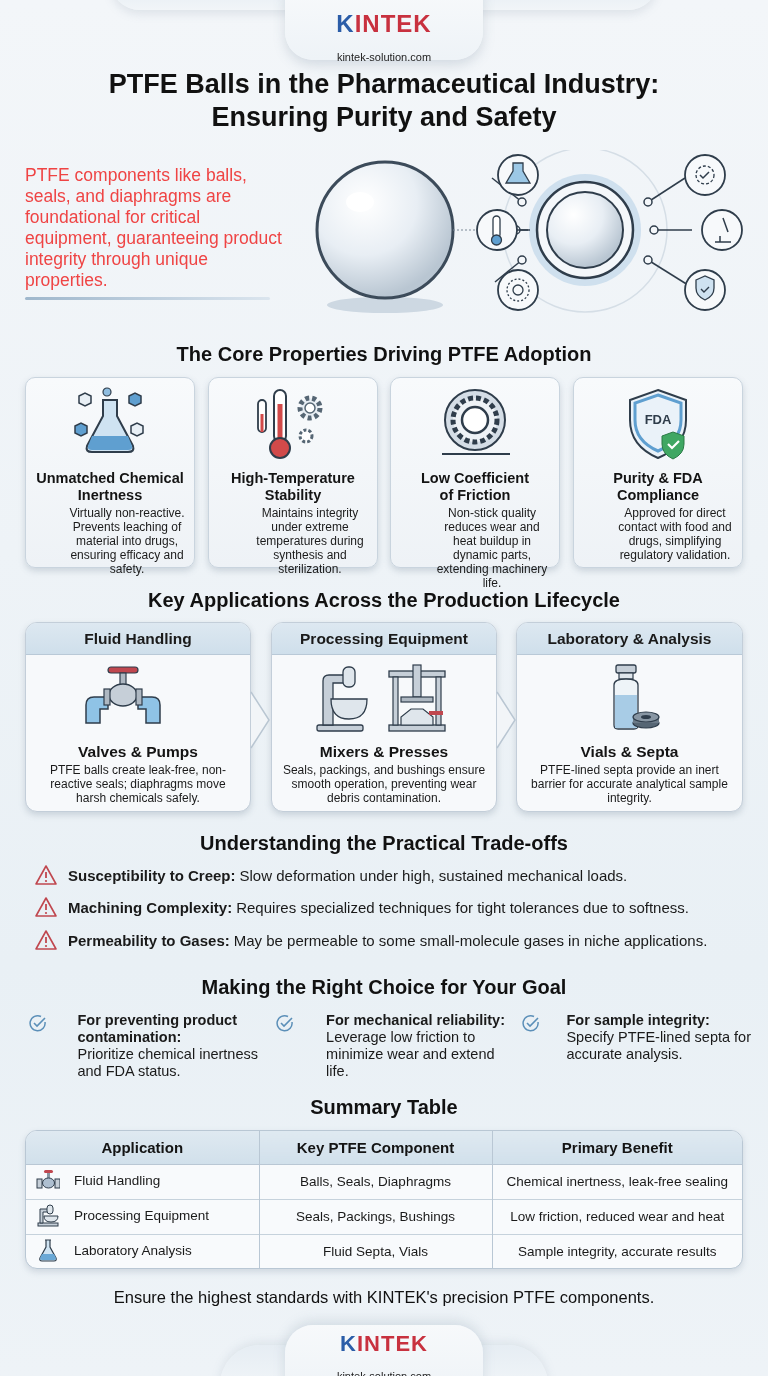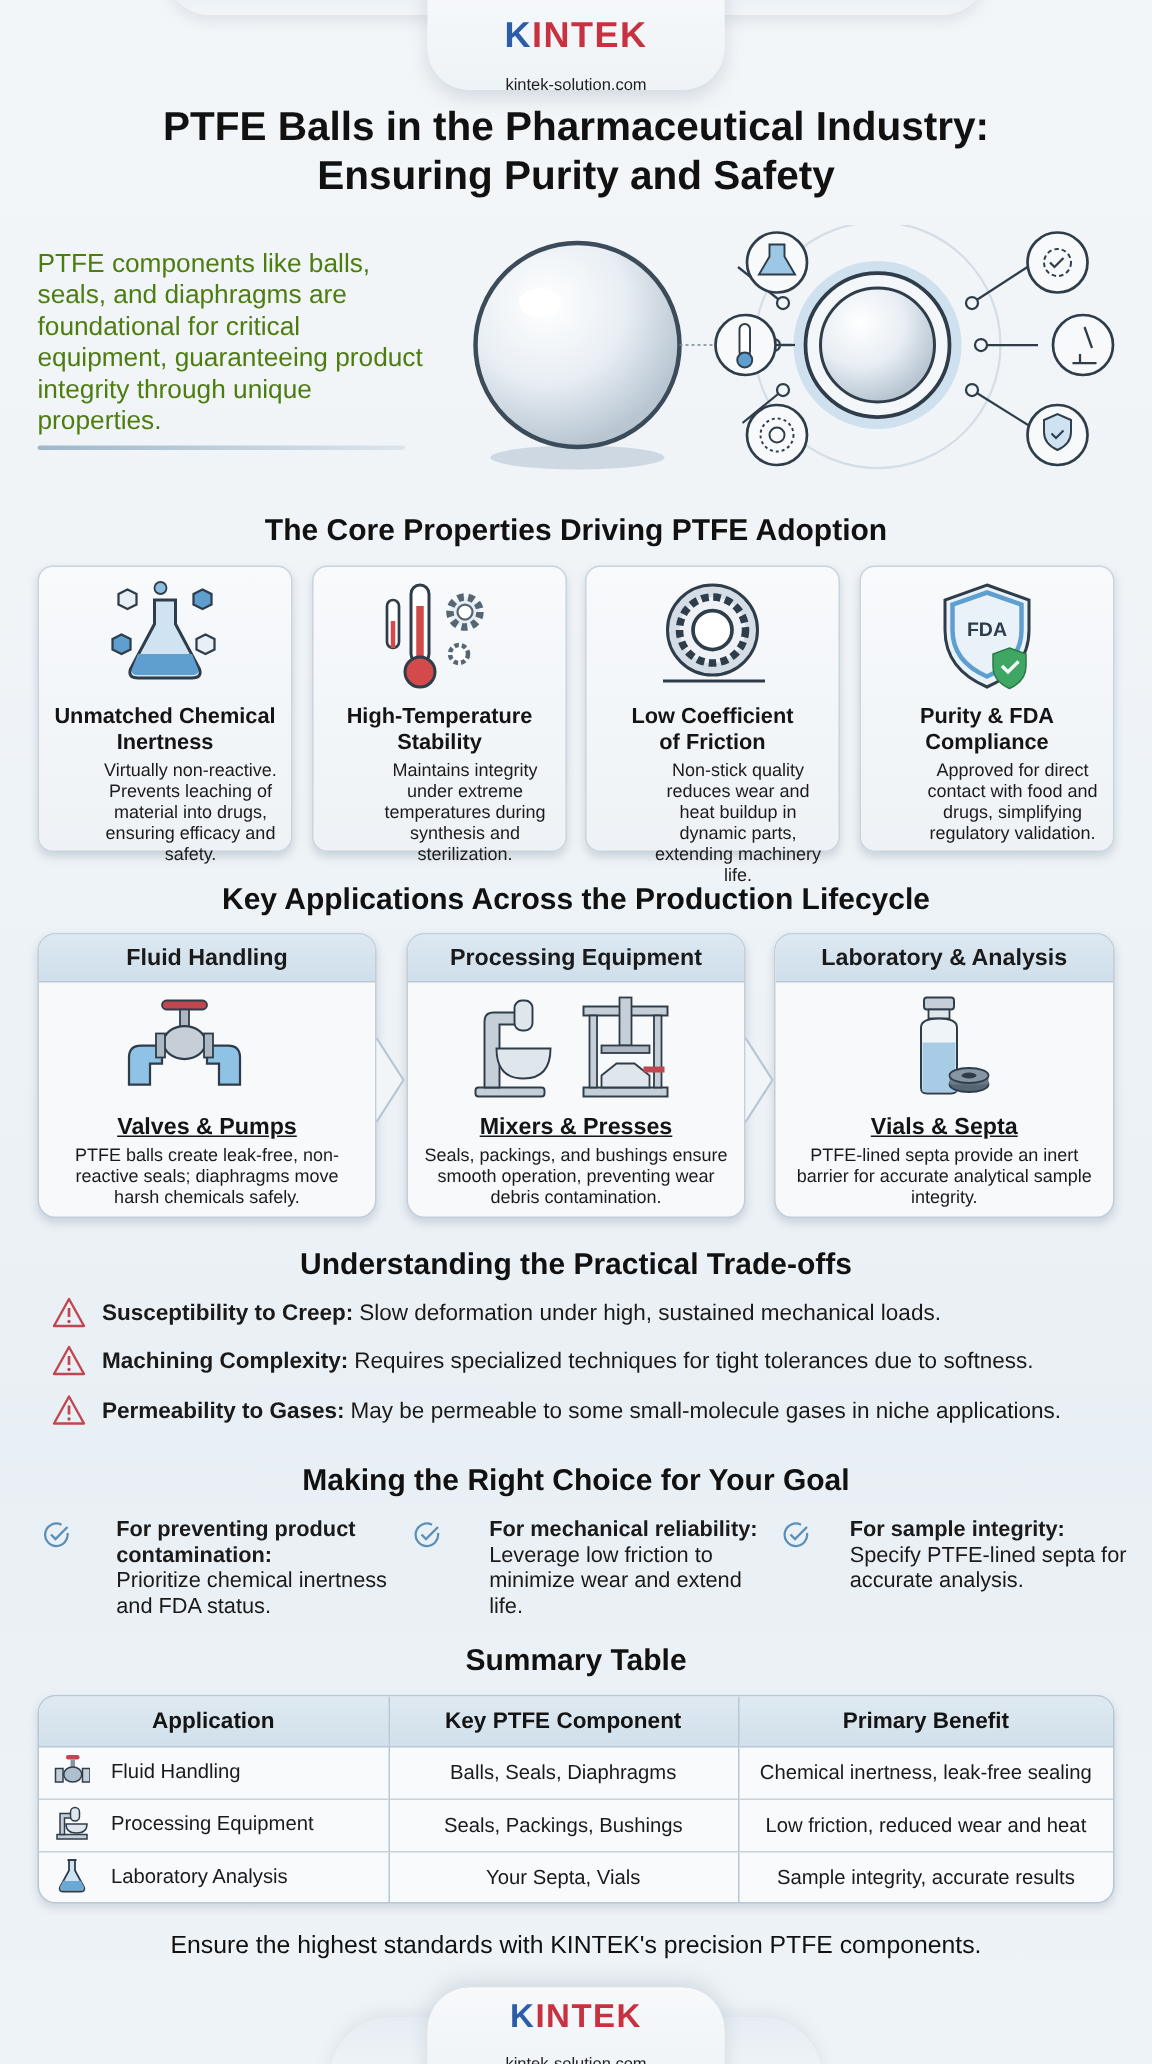--- a/index.html
+++ b/index.html
@@ -45,21 +45,21 @@
     box-shadow: 0 -4px 12px rgba(120,140,160,.22);
   }
 
   .title {
     position: absolute; left: 0; width: 768px; top: 68px; text-align: center;
     font-size: 27px; font-weight: 700; line-height: 33px; color: #111;
   }
 
   .intro {
     position: absolute; left: 25px; top: 165px; width: 260px;
-    font-size: 17.5px; line-height: 21px; color: #4d7c0f;
+    font-size: 17.5px; line-height: 21px; color: #ef4444;
   }
   .intro-rule {
     position: absolute; left: 25px; top: 297px; width: 245px; height: 3px;
     background: linear-gradient(90deg,#9fb7cc,#dbe5ee);
     border-radius: 2px;
   }
 
   .section-title {
     position: absolute; left: 0; width: 768px; text-align: center;
     font-size: 20px; font-weight: 700; color: #111;
@@ -85,21 +85,21 @@
     box-shadow: 0 3px 6px rgba(100,120,140,.25);
     text-align: center; overflow: hidden;
   }
   .app-head {
     height: 32px; line-height: 31px;
     background: linear-gradient(180deg,#dde8f1,#cfdfeb);
     border-bottom: 1px solid #b9c9d7;
     font-size: 15.5px; font-weight: 700; color: #1a1a1a;
   }
   .app-card .icon { height: 86px; display:flex; align-items:center; justify-content:center; }
-  .app-card h4 { font-size: 15.5px; font-weight: 700; margin-top: 2px; color:#141414;text-decoration:underline;}
+  .app-card h4 { font-size: 15.5px; font-weight: 700; margin-top: 2px; color:#141414;}
   .app-card p { font-size: 12px; line-height: 14px; margin-top: 2px; color:#1b1b1b;}
   .chev { position: absolute; top: 690px; }
 
   
   .trade {
     position: absolute; left: 34px; font-size: 15px; color: #1a1a1a;
     display: flex; align-items: center;
   }
   .trade .warn { width: 24px; height: 22px; margin-right: 10px; }
   .trade b { font-weight: 700; margin-right: 4px; }
@@ -440,21 +440,21 @@
         <td>Seals, Packings, Bushings</td>
         <td>Low friction, reduced wear and heat</td>
       </tr>
       <tr>
         <td class="app">
           <span class="ic"><svg width="24" height="24">
                 <path d="M9 2 h6 M10 2 v7 l-6 11 q-1 3 2 3 h12 q3 0 2 -3 l-6 -11 v-7" fill="#cfe3f2" stroke="#2f3d4b" stroke-width="1.2"></path>
                 <path d="M6 16 h12 l2 4 q0 2 -2 2 h-12 q-2 0 -2 -2z" fill="#6aa8d6"></path>
               </svg></span><span>Laboratory Analysis</span>
         </td>
-        <td>Your Septa, Vials</td>
+        <td>Fluid Septa, Vials</td>
         <td>Sample integrity, accurate results</td>
       </tr>
     </tbody>
   </table>
 </div>
 
 <div class="footer">Ensure the highest standards with KINTEK's precision PTFE components.</div>
 
 <div class="logo-bot"></div>
 <div class="logo-bot-tab"></div>

